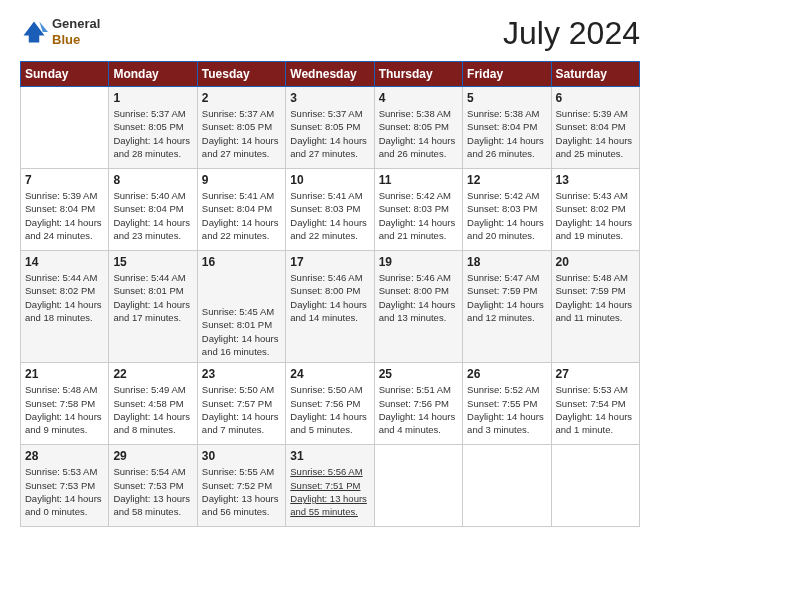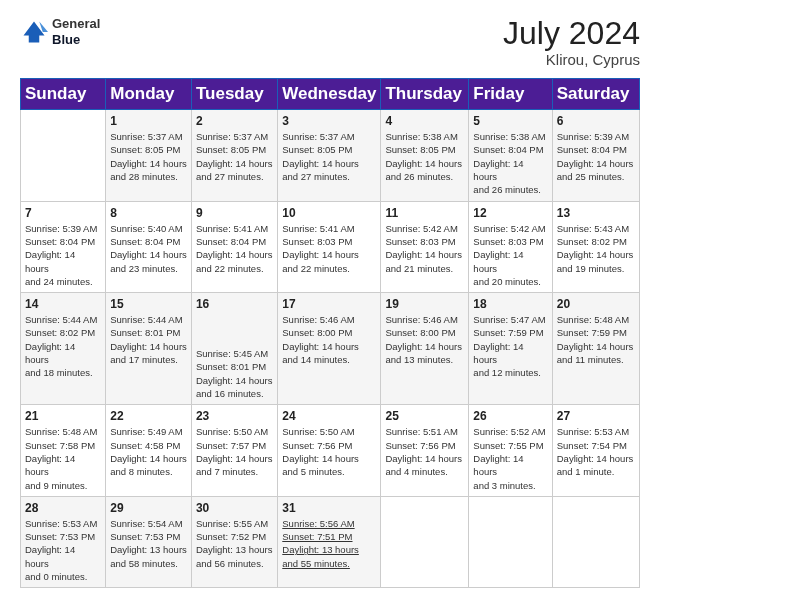--- a/index.html
+++ b/index.html
@@ -26,21 +26,21 @@
       display: flex;
       align-items: center;
       gap: 4px;
     }
     .logo-text {
       font-size: 13px;
       font-weight: bold;
       line-height: 1.2;
     }
     .logo-general { color: #333; }
-    .logo-blue { color: #0f172a; }
+    .logo-blue { color: #a16207; }
     .logo-icon {
       width: 28px;
       height: 28px;
     }
     .title-block {
       text-align: right;
     }
     .month-year {
       font-size: 32px;
       font-weight: normal;
@@ -50,24 +50,24 @@
     .location {
       font-size: 15px;
       color: #444;
     }
     .calendar {
       width: 100%;
       border-collapse: collapse;
       font-size: 10.5px;
     }
     .calendar thead th {
-      background: #4c1d95;
+      background: #7f1d1d;
       color: #fff;
       padding: 5px 4px;
-      font-size: 17px;
+      font-size: 12px;
       font-weight: bold;
       border: 1px solid #1a5eb8;
       text-align: left;
     }
     .calendar tbody td {
       border: 1px solid #ccc;
       vertical-align: top;
       padding: 4px 4px;
       width: calc(100% / 7);
       height: 82px;
@@ -104,21 +104,20 @@
         <polygon points="16,4 28,20 22,20 22,28 10,28 10,20 4,20" fill="#1a5eb8"></polygon>
         <polygon points="22,4 32,16 26,16" fill="#4a90d9"></polygon>
       </svg>
       <div class="logo-text">
         <div class="logo-general">General</div>
         <div class="logo-blue">Blue</div>
       </div>
     </div>
     <div class="title-block">
       <div class="month-year">July 2024</div>
-      <div class="location">Klirou, Cyprus</div>
     </div>
   </div>
 
   <table class="calendar">
     <thead>
       <tr>
       <th>Sunday</th>
           <th>Monday</th>
           <th>Tuesday</th>
           <th>Wednesday</th>

